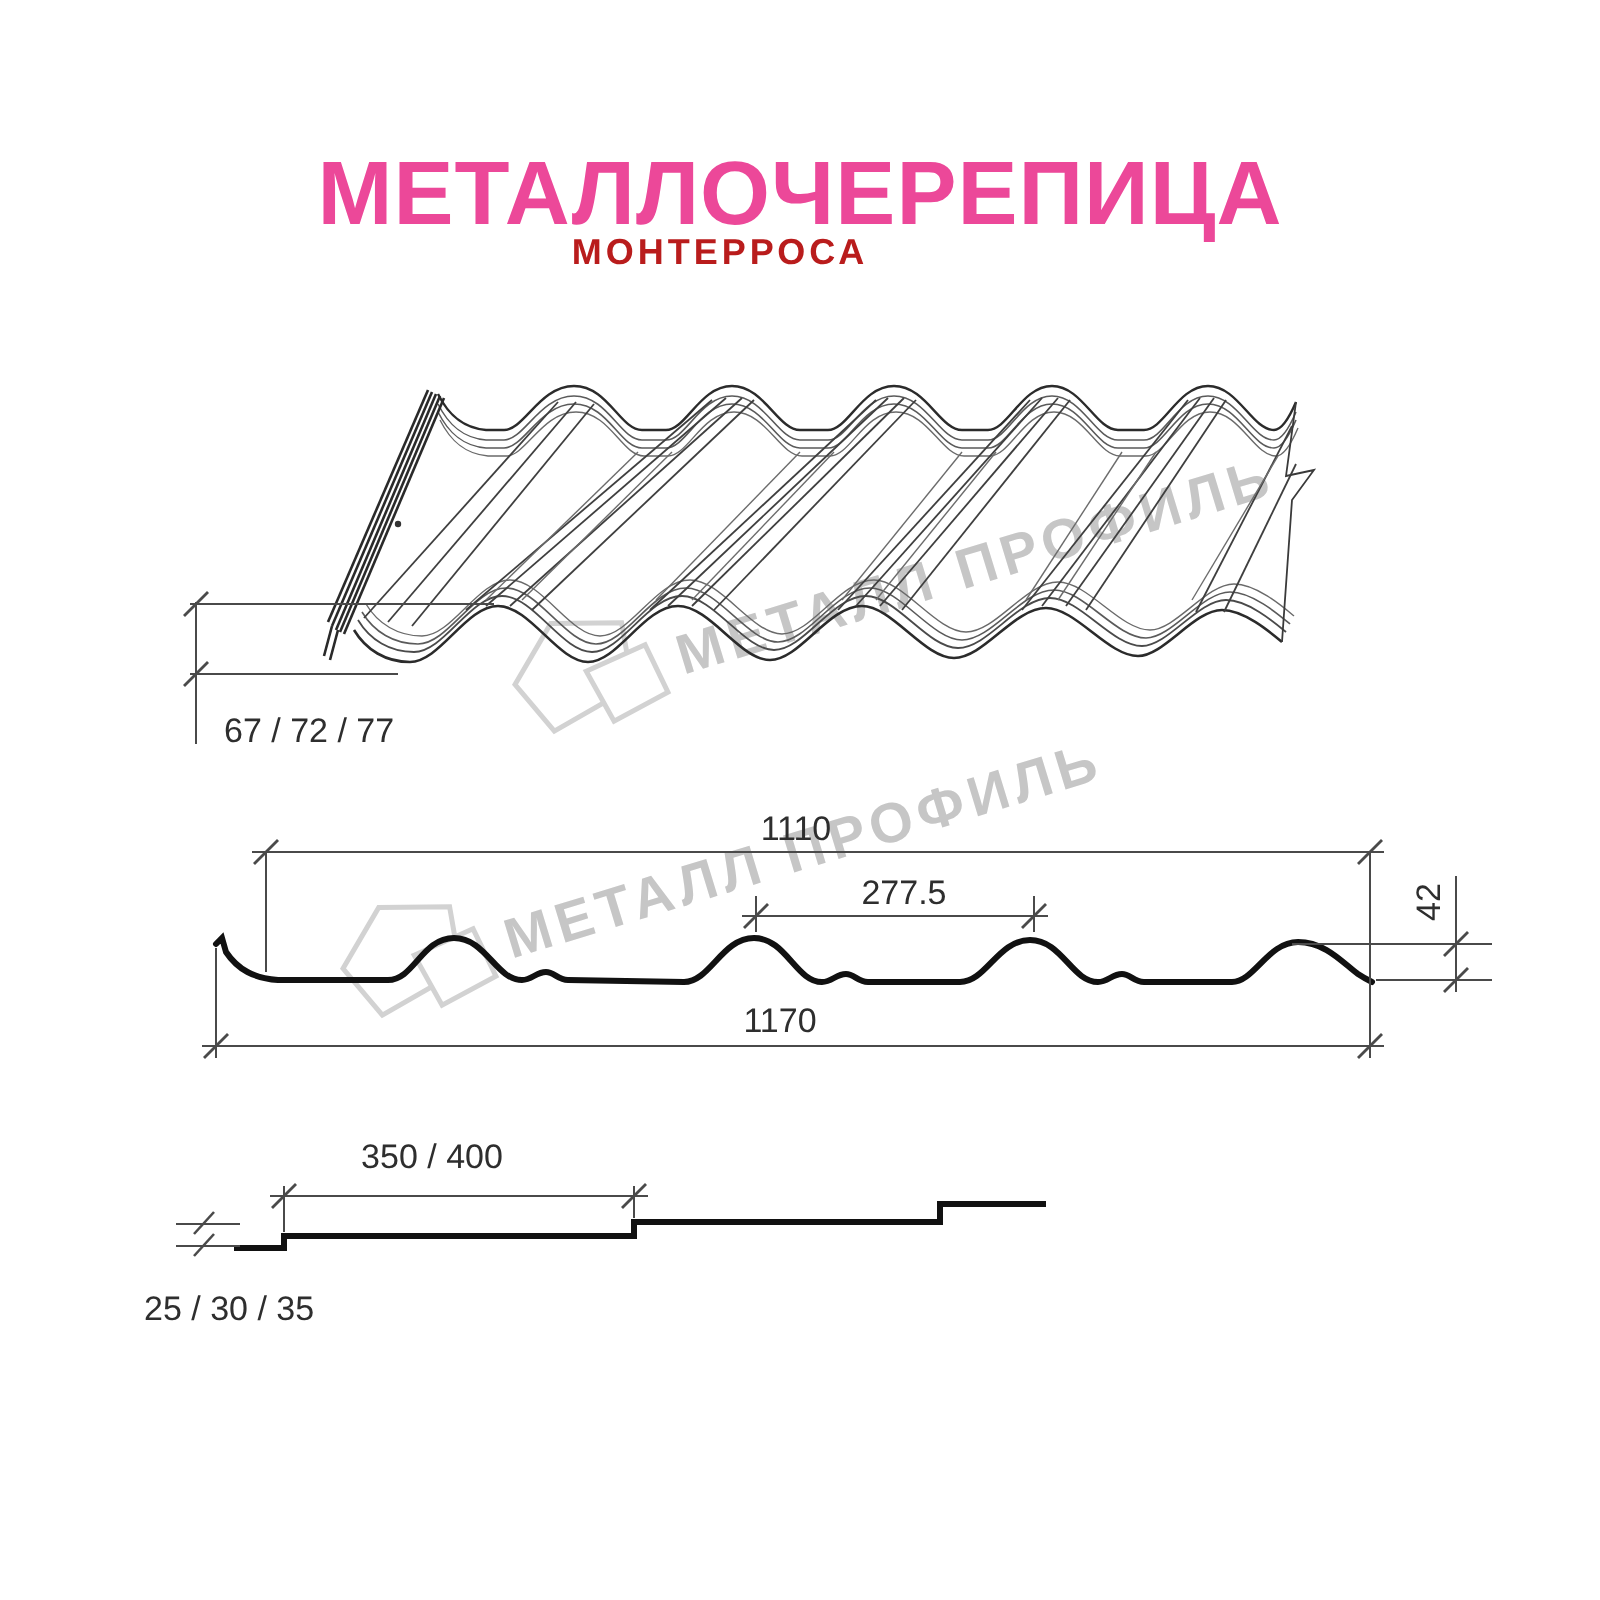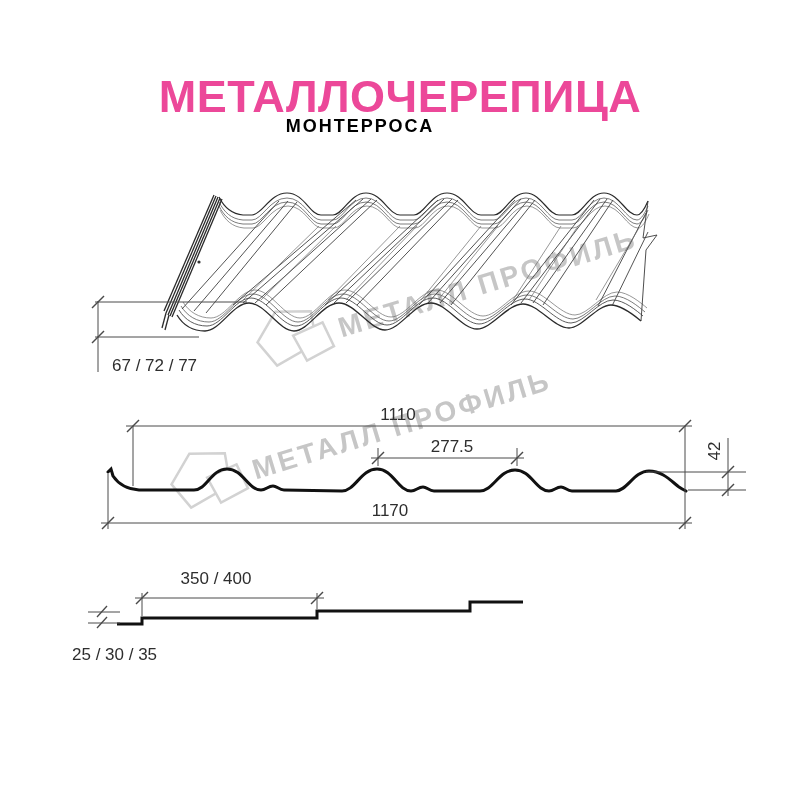--- a/index.html
+++ b/index.html
@@ -1,21 +1,21 @@
 <!DOCTYPE html>
 <html><head>
 <meta charset="utf-8">
 <style>
   html,body{margin:0;padding:0;background:#fff;}
   #page{position:relative;width:800px;height:800px;background:#ffffff;overflow:hidden;
         font-family:"Liberation Sans", sans-serif;}
   .title{position:absolute;left:0;top:71px;width:800px;text-align:center;
          font-size:45px;font-weight:800;letter-spacing:0.5px;color:#ec4899;}
   .subtitle{position:absolute;left:0;top:116px;width:720px;text-align:center;
-         font-size:18px;font-weight:600;letter-spacing:2px;color:#000000;}
+         font-size:18px;font-weight:600;letter-spacing:2px;color:#b91c1c;}
   svg{position:absolute;left:0;top:0;}
   svg text{font-family:"Liberation Sans", sans-serif;fill:#2e2e2e;}
   .dimtxt{font-size:17px;}
   .wmtxt{font-size:28px;font-weight:bold;fill:#c6c6c6;letter-spacing:3px;}
 </style>
 </head>
 <body>
 
 <div id="page">
 

